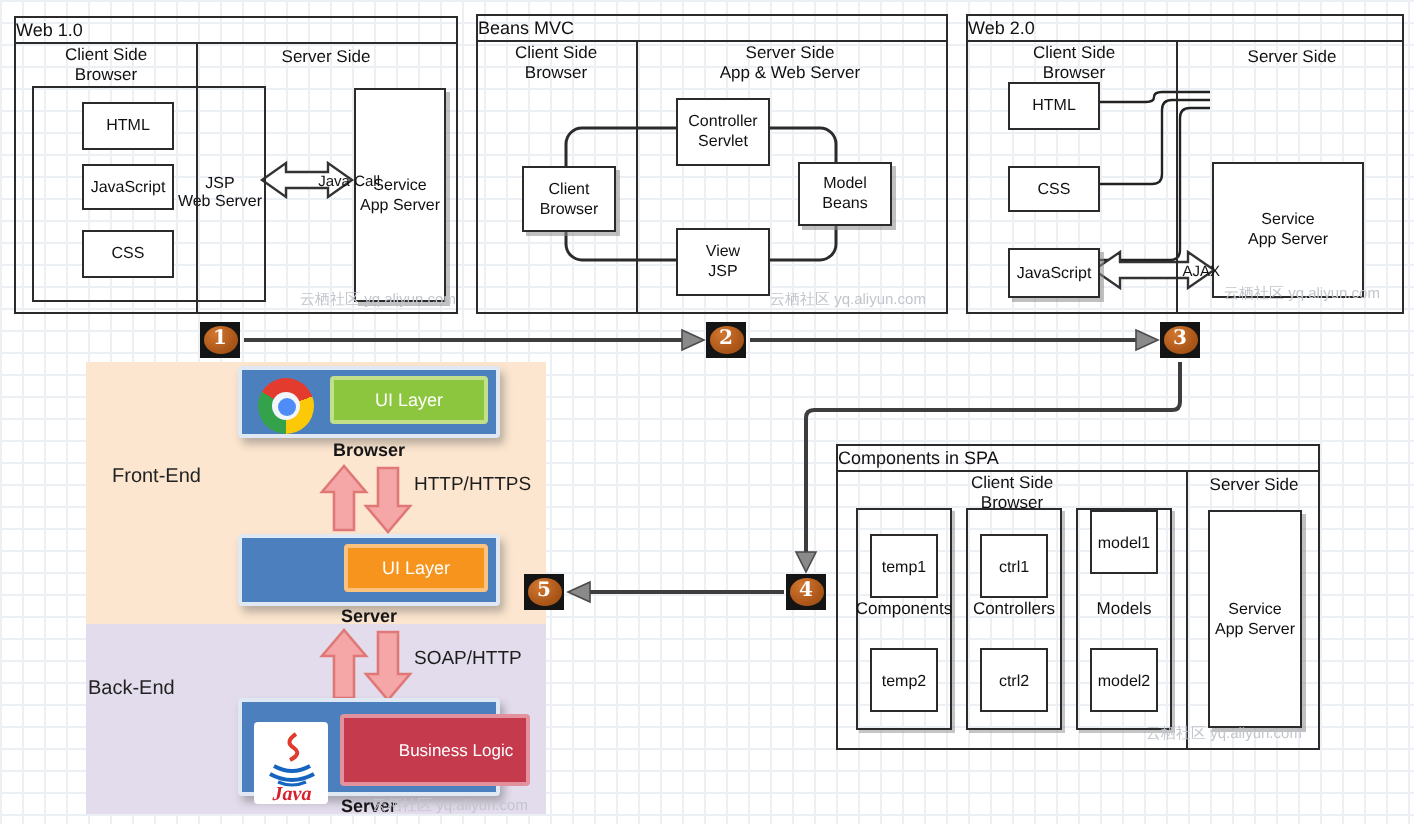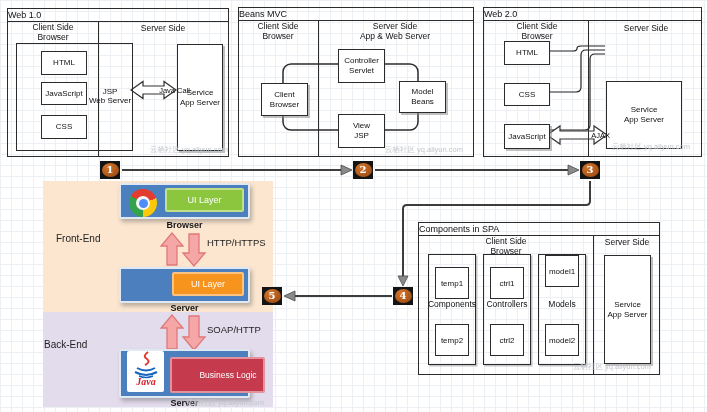--- a/index.html
+++ b/index.html
@@ -50,22 +50,22 @@
 
   .chrome{position:absolute; left:8px; top:4px; width:28px; height:28px; border-radius:50%;
           background:conic-gradient(from 70deg, #fbc908 0 110deg, #33a24a 110deg 230deg, #e33b2e 230deg 360deg);}
   .chrome::before{content:""; position:absolute; inset:7px; border-radius:50%; background:#f2f5f9;}
   .chrome::after{content:""; position:absolute; inset:9.5px; border-radius:50%; background:#4e8cf7;}
 
   .node-wrap{position:absolute; left:7px; top:11px; display:flex; align-items:center;padding-left:45px;}
   .node-logo{font-size:11px; font-weight:bold; letter-spacing:.5px;}
   .node-js-badge{display:inline-block; width:7px; height:7px; border:2px solid #8fd8c4; border-radius:50%; margin-left:2px; transform:translateY(-2px);}
 
-  .java-card{position:absolute; left:6px; top:0; width:37px; height:41px; background:#fff; border-radius:2px;
-             display:flex; align-items:flex-start; justify-content:center;}
+  .java-card{position:absolute; left:6px; top:10px; width:37px; height:41px; background:#fff; border-radius:2px;
+             display:flex; align-items:flex-end; justify-content:center;}
 
   .wm{position:absolute; font-size:7.5px; color:#c2c6cc; z-index:3; white-space:nowrap;}
 </style>
 </head>
 <body>
 
 <div id="stage">
 
   <div class="band peach"></div>
   <div class="band purple"></div>

